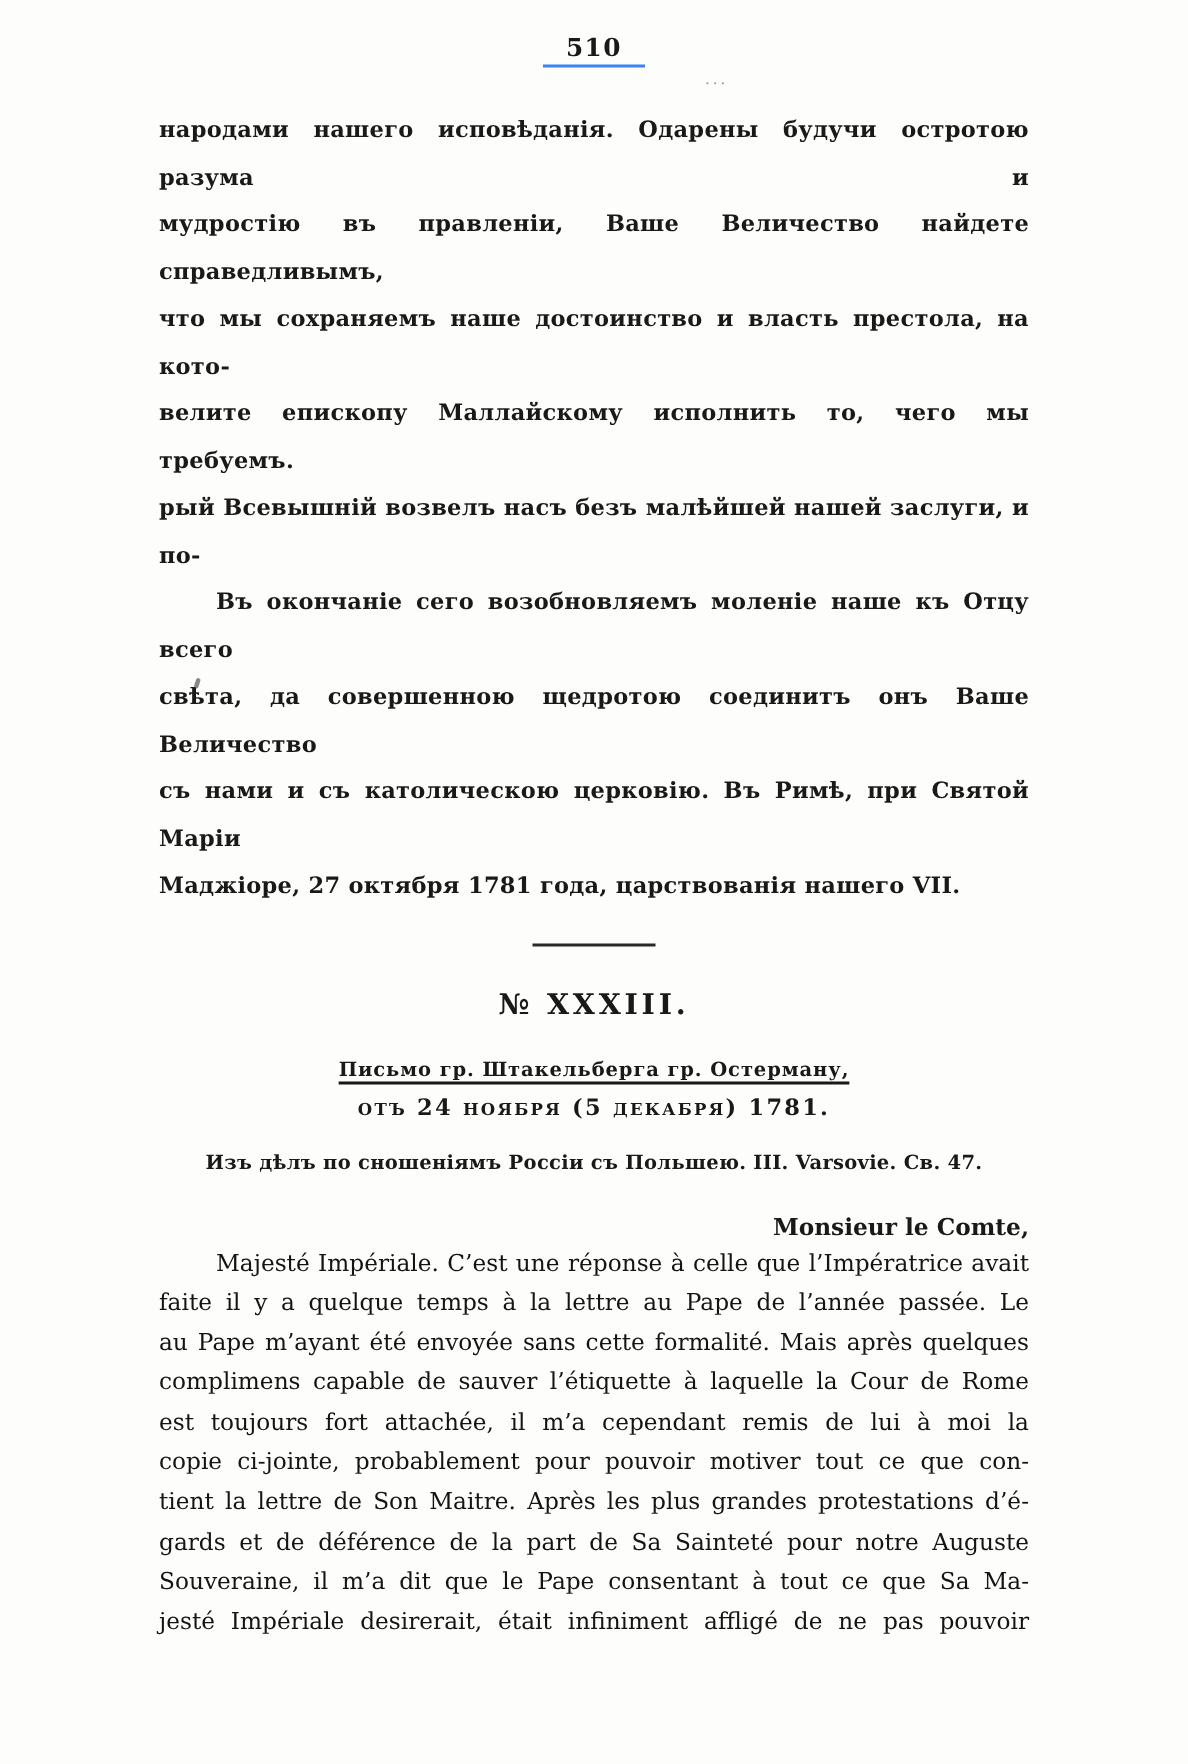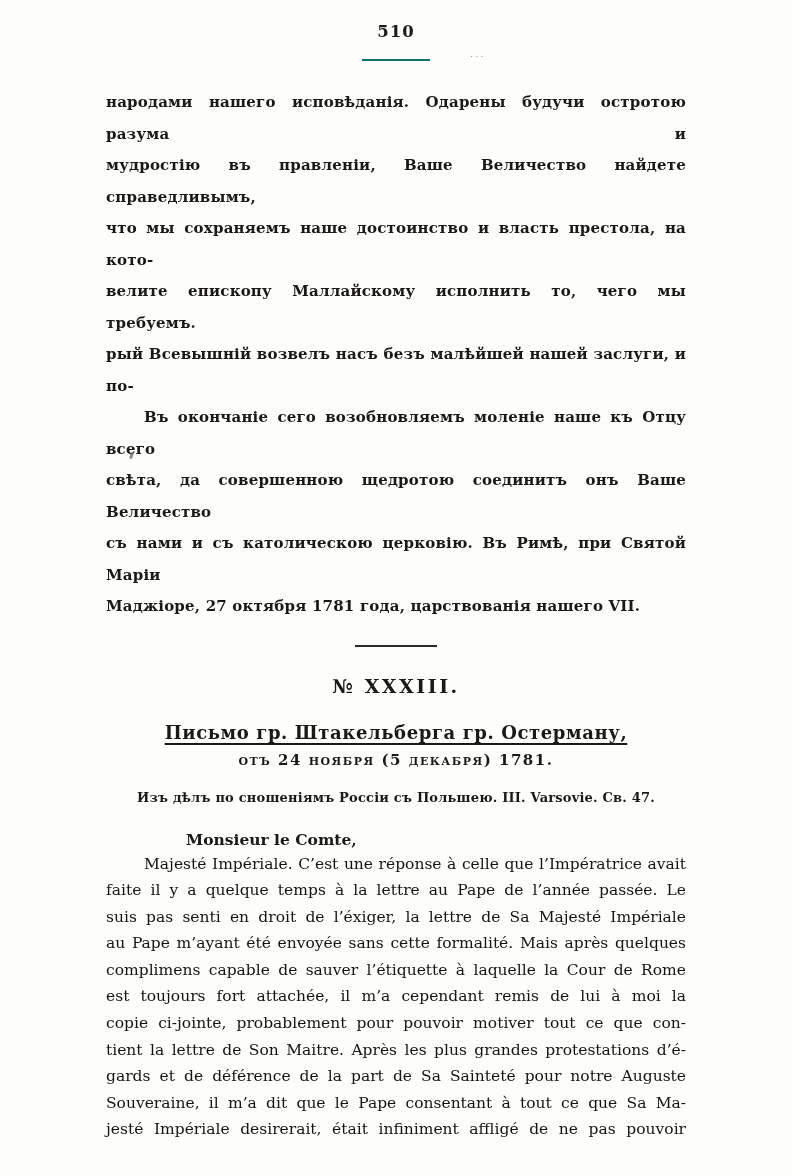--- a/index.html
+++ b/index.html
@@ -15,22 +15,22 @@
     width:792px; height:1176px;
     background:#fdfdfc;
   }
   .content { width:580px; margin:0 auto; }
 
   
   .pagenum-wrap { padding-top:22px; text-align:center; }
   .pagenum {
     display:inline-block;
     font-weight:bold; font-size:16.5px;
-    border-bottom:2px solid #0f766e;
-    padding:0 15px 18px 15px;
+    border-bottom:2px solid #3b82f6;
+    padding:0 15px 2px 15px;
     letter-spacing:1px;
   }
   .pagenum-dots {
     position:absolute; top:48px; left:470px;
     font-size:10px; color:#999; letter-spacing:2px;
   }
   .scan-speck {
     position:absolute; top:452px; left:130px;
     width:3px; height:7px; background:#555;
     transform:rotate(18deg); border-radius:2px; opacity:.7;
@@ -64,37 +64,37 @@
     border-top:2px solid #2a2a28;
     margin:22px auto 0 auto;
   }
 
   .num-heading {
     margin-top:28px; text-align:center;
     font-size:19px; font-weight:600; letter-spacing:2.5px;
   }
   .letter-title {
     margin-top:25px; text-align:center;
-    font-size:18px; font-weight:bold; letter-spacing:.6px;
+    font-size:13px; font-weight:bold; letter-spacing:.6px;
     text-decoration:underline;
     text-underline-offset:4px;
     text-decoration-thickness:1.5px;
   }
   .date-line {
     margin-top:8px; text-align:center;
     font-size:15px; font-weight:600;
     font-variant:small-caps; letter-spacing:1.5px;
   }
   .source-line {
     margin-top:21px; text-align:center;
     font-size:13px; font-weight:600; letter-spacing:.2px;
   }
   .salutation {
     margin-top:25px; margin-left:80px;
-    font-size:15.5px; font-weight:600;
+    font-size:15.5px; font-weight:600;text-align:right;
   }
   .fr-para { margin-top:2px; }
 </style>
 </head>
 <body>
 
 <div class="sheet">
 
   <div class="pagenum-wrap">
     <span class="pagenum">510</span>
@@ -127,21 +127,20 @@
 
     <div class="date-line">отъ 24 ноября (5 декабря) 1781.</div>
 
     <div class="source-line">Изъ дѣлъ по сношеніямъ Россіи съ Польшею. III. Varsovie. Св. 47.</div>
 
     <div class="salutation">Monsieur le Comte,</div>
 
     <div class="para fr fr-para indent continued">
         <div class="tline">Majesté Impériale. C’est une réponse à celle que l’Impératrice avait</div>
         <div class="tline">faite il y a quelque temps à la lettre au Pape de l’année passée. Le</div>
-        <div class="tline">suis pas senti en droit de l’éxiger, la lettre de Sa Majesté Impériale</div>
         <div class="tline">au Pape m’ayant été envoyée sans cette formalité. Mais après quelques</div>
         <div class="tline">complimens capable de sauver l’étiquette à laquelle la Cour de Rome</div>
         <div class="tline">est toujours fort attachée, il m’a cependant remis de lui à moi la</div>
         <div class="tline">copie ci-jointe, probablement pour pouvoir motiver tout ce que con-</div>
         <div class="tline">tient la lettre de Son Maitre. Après les plus grandes protestations d’é-</div>
         <div class="tline">gards et de déférence de la part de Sa Sainteté pour notre Auguste</div>
         <div class="tline">Souveraine, il m’a dit que le Pape consentant à tout ce que Sa Ma-</div>
         <div class="tline">jesté Impériale desirerait, était infiniment affligé de ne pas pouvoir</div>
       </div>
 

